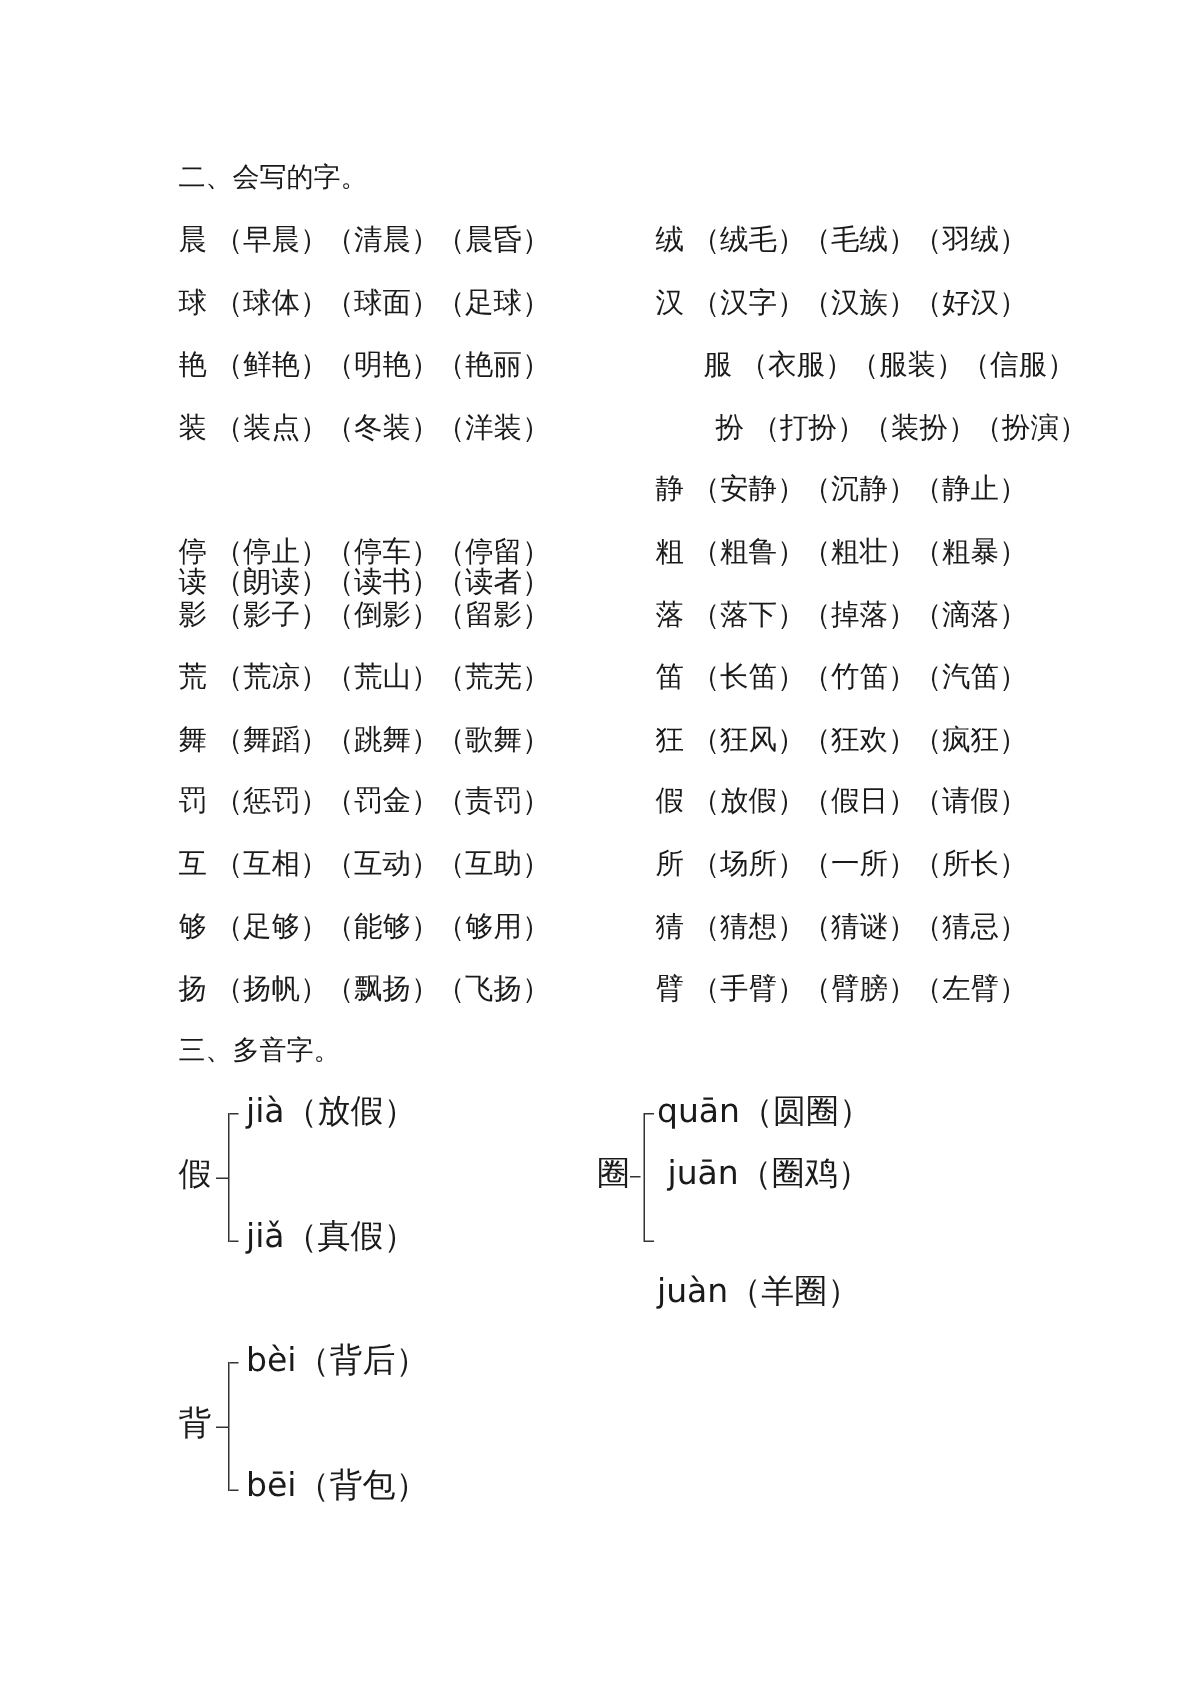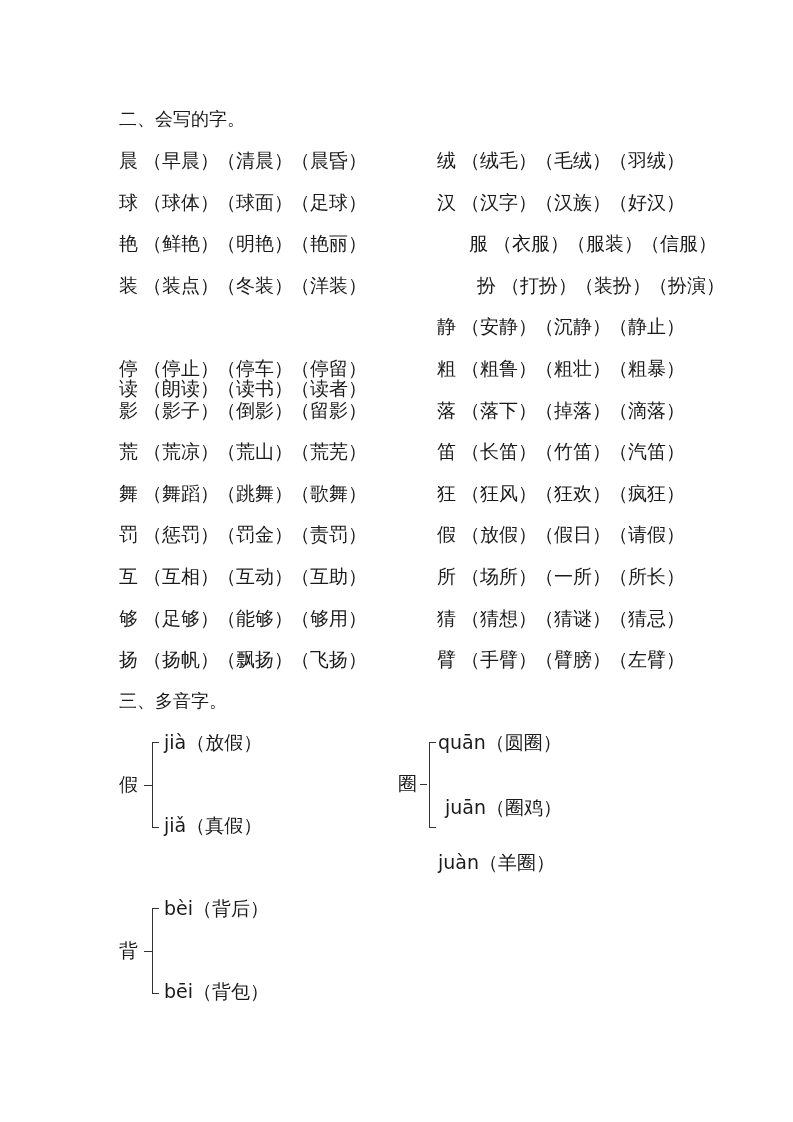--- a/index.html
+++ b/index.html
@@ -16,21 +16,21 @@
   .w { width: 74px; }
   .bracket {
     position: absolute; border-left: 1.3px solid #333;
   }
   .bracket::before, .bracket::after {
     content: ""; position: absolute; left: 0; width: 6px; border-top: 1.3px solid #333;
   }
   .bracket::before { top: 0; }
   .bracket::after { bottom: 0; }
   .tick { position: absolute; border-top: 1.3px solid #333; width: 8px; }
-  .py { font-size: 19px; line-height: 22px; }
+  .py { font-size: 22px; line-height: 22px; }
 </style>
 </head>
 <body>
 
 <div class="abs heading" style="left:119px;top:108px;">二、会写的字。</div>
 
 <div id="left-col">
     <div class="row" style="left: 119px; top: 149px;"><span class="ch">晨</span><span class="w">（早晨）</span><span class="w">（清晨）</span><span class="w">（晨昏）</span></div>
     <div class="row" style="left: 119px; top: 190.6px;"><span class="ch">球</span><span class="w">（球体）</span><span class="w">（球面）</span><span class="w">（足球）</span></div>
     <div class="row" style="left: 119px; top: 232.2px;"><span class="ch">艳</span><span class="w">（鲜艳）</span><span class="w">（明艳）</span><span class="w">（艳丽）</span></div>
@@ -69,21 +69,21 @@
   <div class="bracket" style="left:152px;top:742px;height:86px;"></div>
   <div class="abs py" style="left:164px;top:731px;">jià（放假）</div>
   <div class="abs py" style="left:164px;top:814px;">jiǎ（真假）</div>
 </div>
 
 <div>
   <div class="abs py" style="left:398px;top:772px;">圈</div>
   <div class="tick" style="left:420px;top:784px;width:7px;"></div>
   <div class="bracket" style="left:429px;top:742px;height:86px;"></div>
   <div class="abs py" style="left:438px;top:731px;">quān（圆圈）</div>
-  <div class="abs py" style="left:445px;top:796px;">juān（圈鸡）</div>
+  <div class="abs py" style="left:445px;top:772px;">juān（圈鸡）</div>
   <div class="abs py" style="left:438px;top:814px;margin-top:37px;">juàn（羊圈）</div>
 </div>
 
 <div>
   <div class="abs py" style="left:119px;top:939px;">背</div>
   <div class="tick" style="left:144px;top:951px;"></div>
   <div class="bracket" style="left:152px;top:908px;height:86px;"></div>
   <div class="abs py" style="left:164px;top:897px;">bèi（背后）</div>
   <div class="abs py" style="left:164px;top:980px;">bēi（背包）</div>
 </div>

